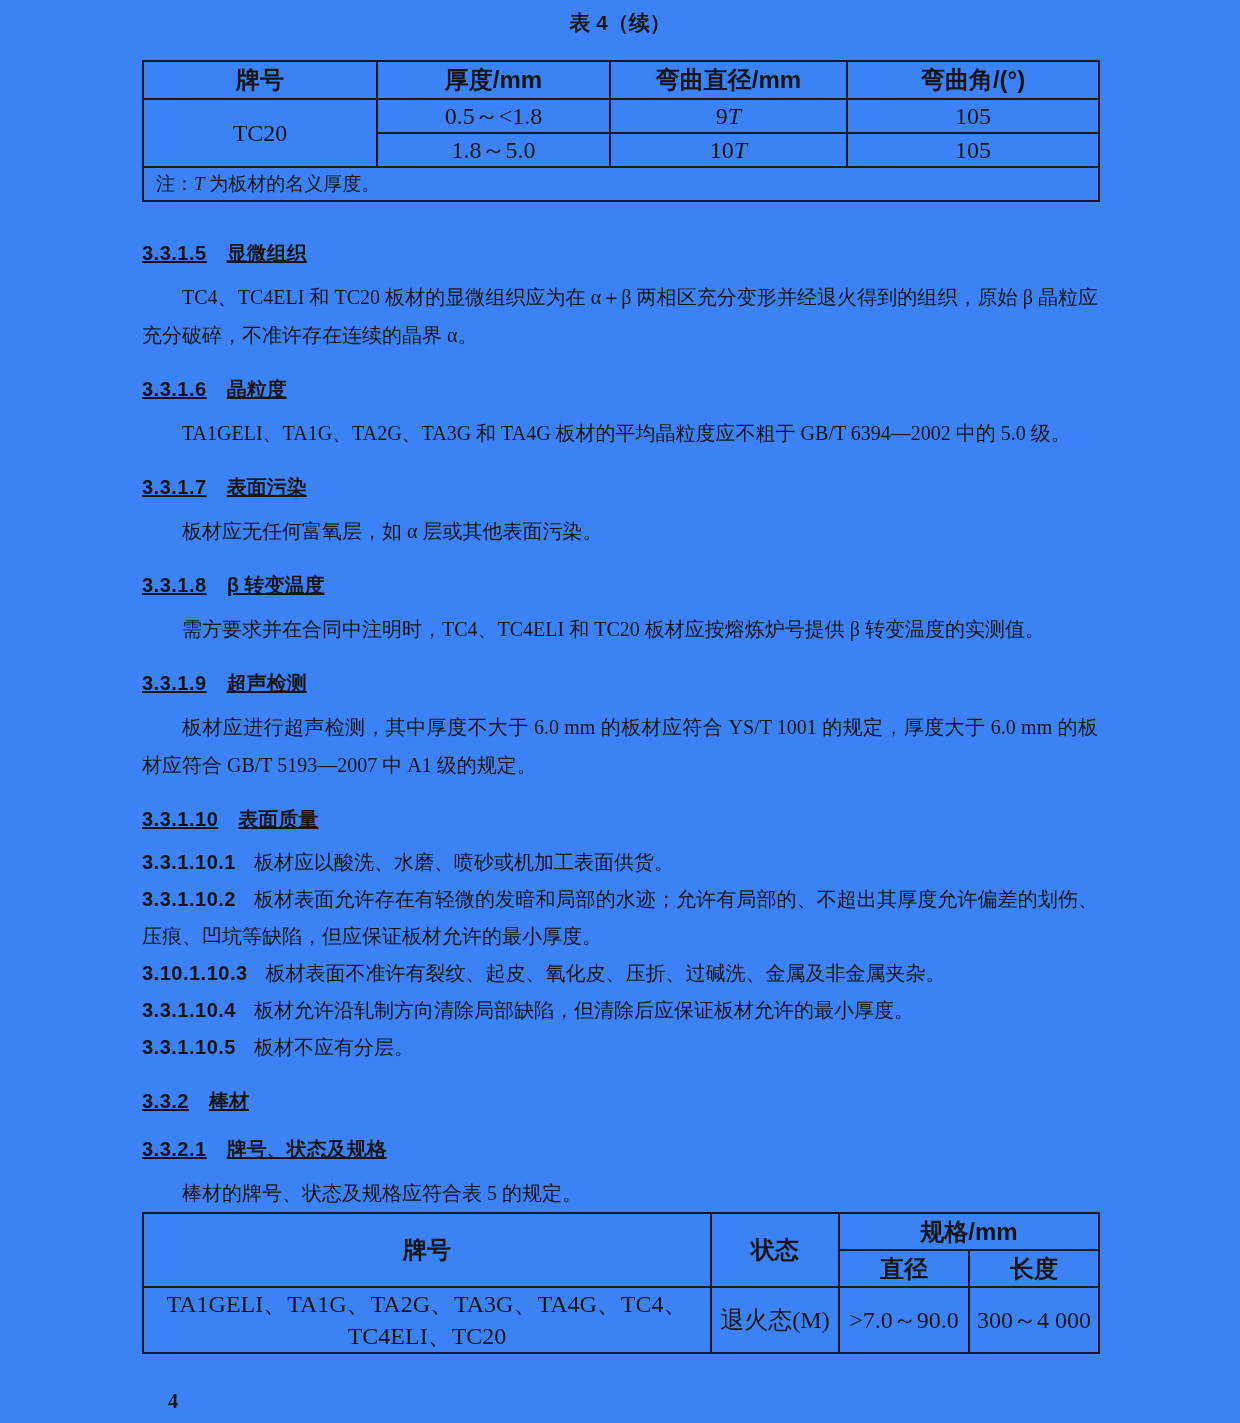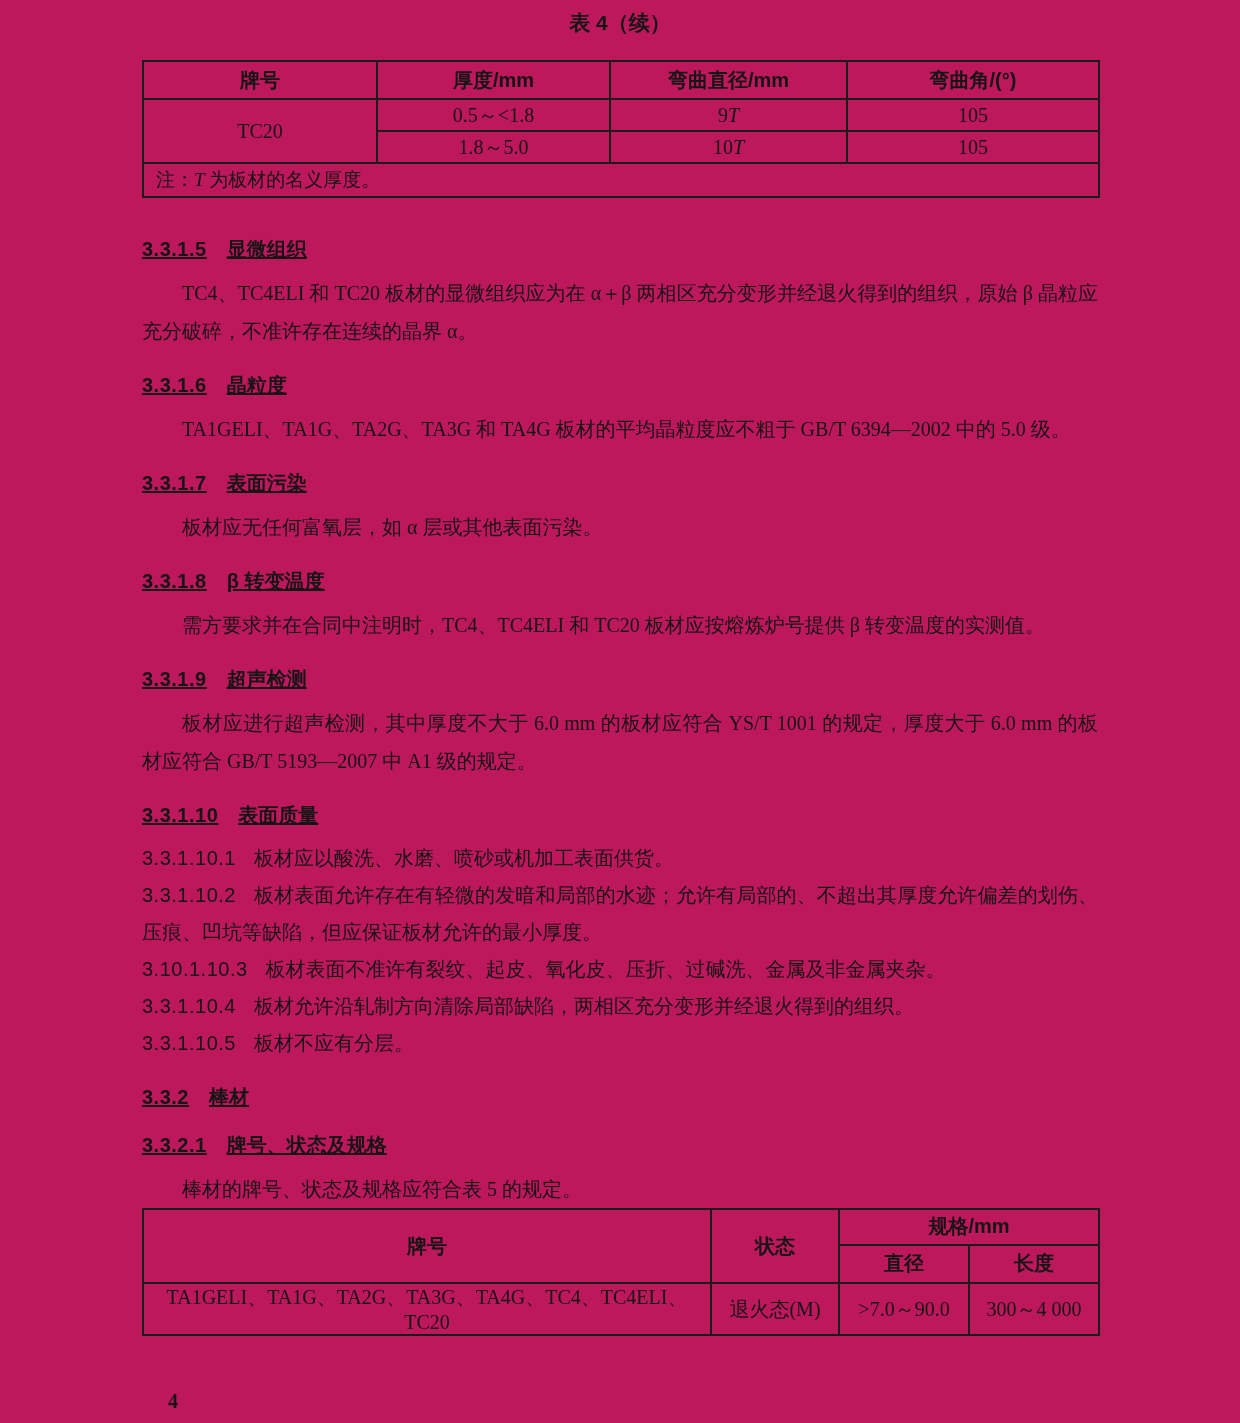--- a/index.html
+++ b/index.html
@@ -1,20 +1,20 @@
 <!DOCTYPE html>
 <html><head>
 <meta charset="utf-8">
 <style>
   html,body { margin:0; padding:0; background:#e9e9e7; }
   .page {
     position:relative;
     width:1240px; height:1423px;
     margin:0 auto;
-    background:#be185d;
+    background:#3b82f6;
     box-sizing:border-box;
     padding:10px 142px 0 142px;
     color:#151515;
     font-family:"Liberation Serif", serif;
     overflow:hidden;
   }
   
   .tbl-caption {
     text-align:center;
     font-family:"Liberation Sans", sans-serif;
@@ -28,21 +28,21 @@
   
   table.spec {
     border-collapse:collapse;
     width:956px;
     table-layout:fixed;
   }
   table.spec th, table.spec td {
     border:2px solid #1b1b1b;
     text-align:center;
     vertical-align:middle;
-    font-size:20px;
+    font-size:24px;
     padding:0 4px;
     box-sizing:border-box;
   }
   table.spec th {
     font-family:"Liberation Sans", sans-serif;
     font-weight:700;
     height:38px;
   }
   table.t4 td { height:32px; }
   table.t4 td.note-cell {
@@ -77,21 +77,21 @@
   .subitems { margin-top:12px; }
   .subitems p {
     font-size:20px;
     line-height:37px;
     margin:0;
     text-align:justify;
     text-indent:0;
   }
   .subitems .num {
     font-family:"Liberation Sans", sans-serif;
-    font-weight:400;
+    font-weight:700;
     margin-right:18px;
     letter-spacing:0.5px;
     margin-top:48px;
   }
 
   table.t5 th.grade-h, table.t5 th.state-h { height:74px; }
   table.t5 th.spec-h { height:22px; }
   table.t5 th.sub-h { height:31px; }
   table.t5 td { height:40px; }
 
@@ -166,21 +166,21 @@
   </div>
   <p class="body">板材应进行超声检测，其中厚度不大于 6.0 mm 的板材应符合 YS/T 1001 的规定，厚度大于 6.0 mm 的板材应符合 GB/T 5193—2007 中 A1 级的规定。</p>
 
   <div class="sec-h">
     <span class="num">3.3.1.10</span><span>表面质量</span>
   </div>
   <div class="subitems">
     <p><span class="num">3.3.1.10.1</span><span>板材应以酸洗、水磨、喷砂或机加工表面供货。</span></p>
     <p><span class="num">3.3.1.10.2</span><span>板材表面允许存在有轻微的发暗和局部的水迹；允许有局部的、不超出其厚度允许偏差的划伤、压痕、凹坑等缺陷，但应保证板材允许的最小厚度。</span></p>
     <p><span class="num">3.10.1.10.3</span><span>板材表面不准许有裂纹、起皮、氧化皮、压折、过碱洗、金属及非金属夹杂。</span></p>
-    <p><span class="num">3.3.1.10.4</span><span>板材允许沿轧制方向清除局部缺陷，两相区充分变形并经退火得到的组织。</span></p>
+    <p><span class="num">3.3.1.10.4</span><span>板材允许沿轧制方向清除局部缺陷，但清除后应保证板材允许的最小厚度。</span></p>
     <p><span class="num">3.3.1.10.5</span><span>板材不应有分层。</span></p>
   </div>
 
   <div class="sec-h">
     <span class="num">3.3.2</span><span>棒材</span>
   </div>
 
   <div class="sec-h">
     <span class="num">3.3.2.1</span><span>牌号、状态及规格</span>
   </div>

